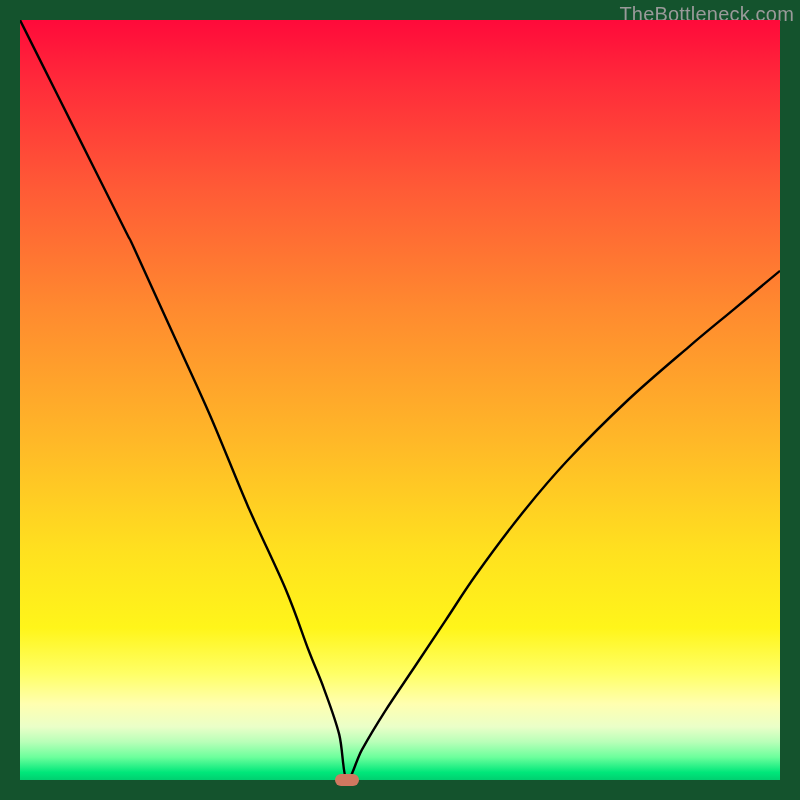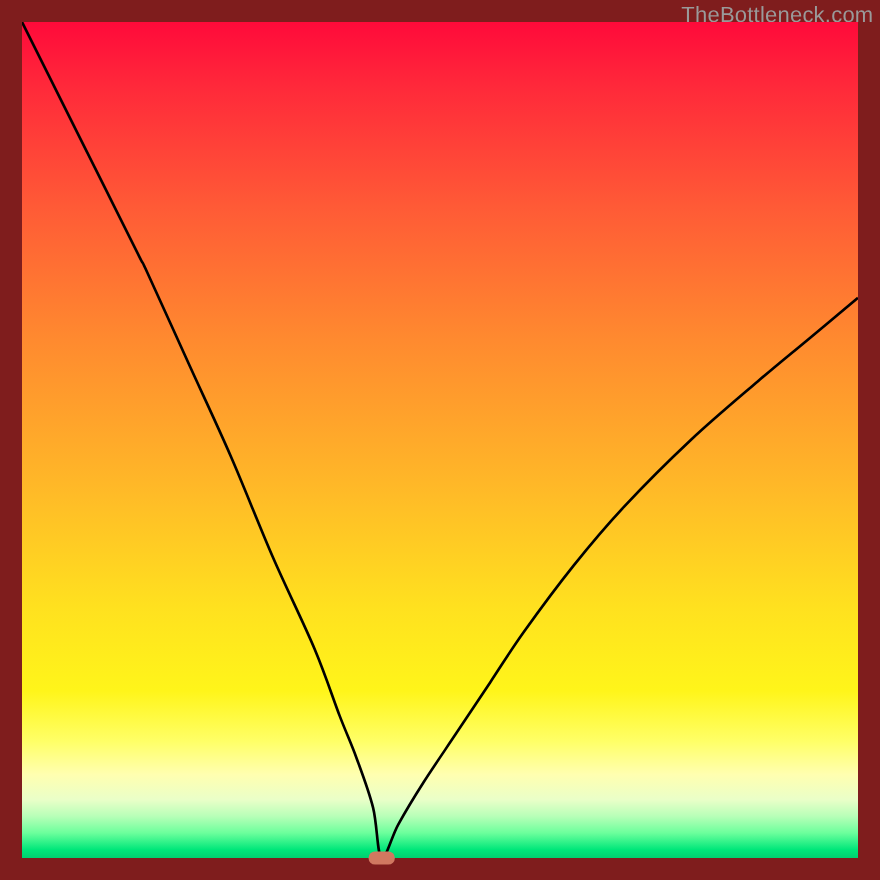--- a/index.html
+++ b/index.html
@@ -8,21 +8,21 @@
     width: 800px;
     height: 800px;
     background: #000;
     overflow: hidden;
     font-family: Arial, Helvetica, sans-serif;
   }
   #container {
     position: relative;
     width: 800px;
     height: 800px;
-    background: #7f1d1d;
+    background: #14532d;
   }
   #plot-area {
     position: absolute;
     left: 20px;
     top: 20px;
     width: 760px;
     height: 760px;
     
     background: linear-gradient(
       to bottom,

